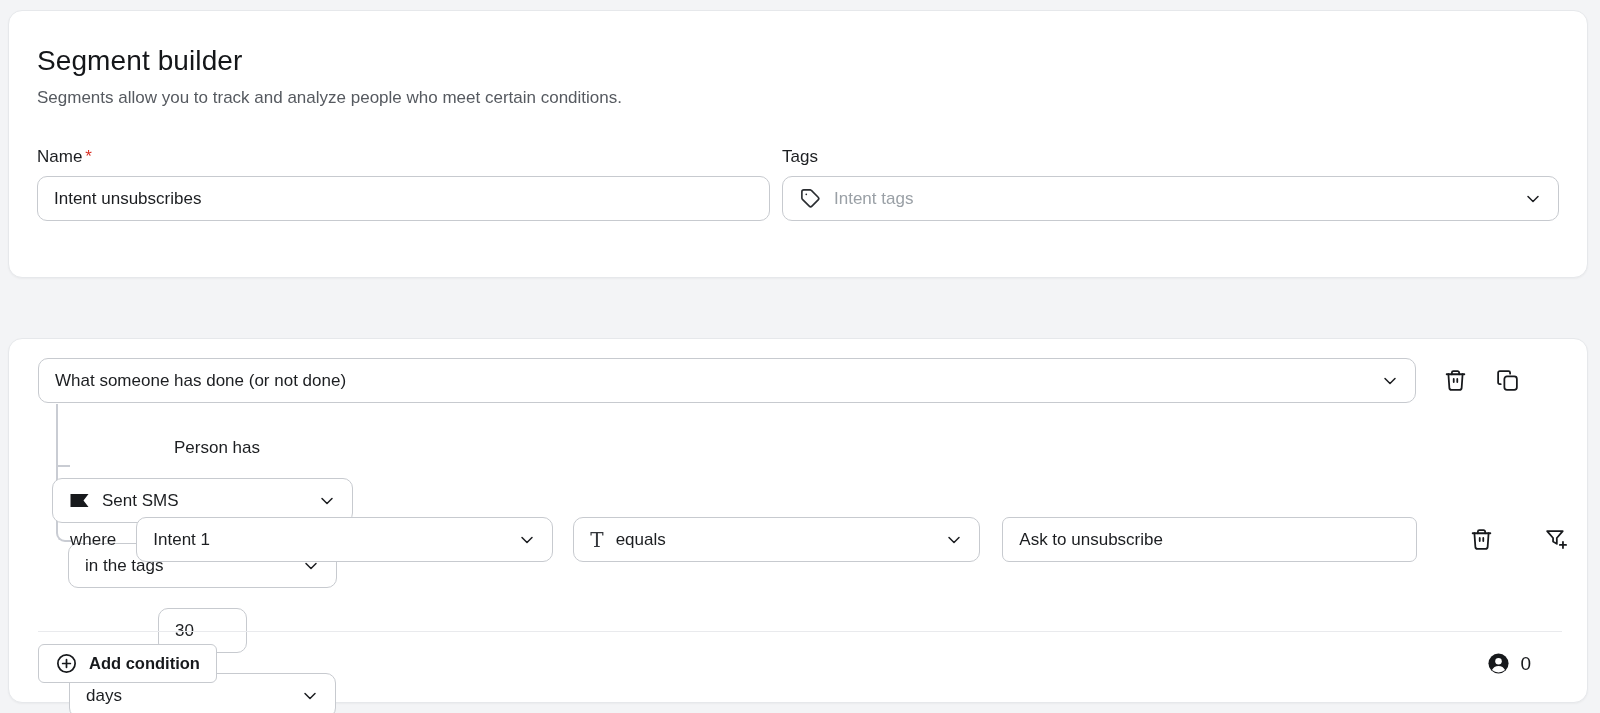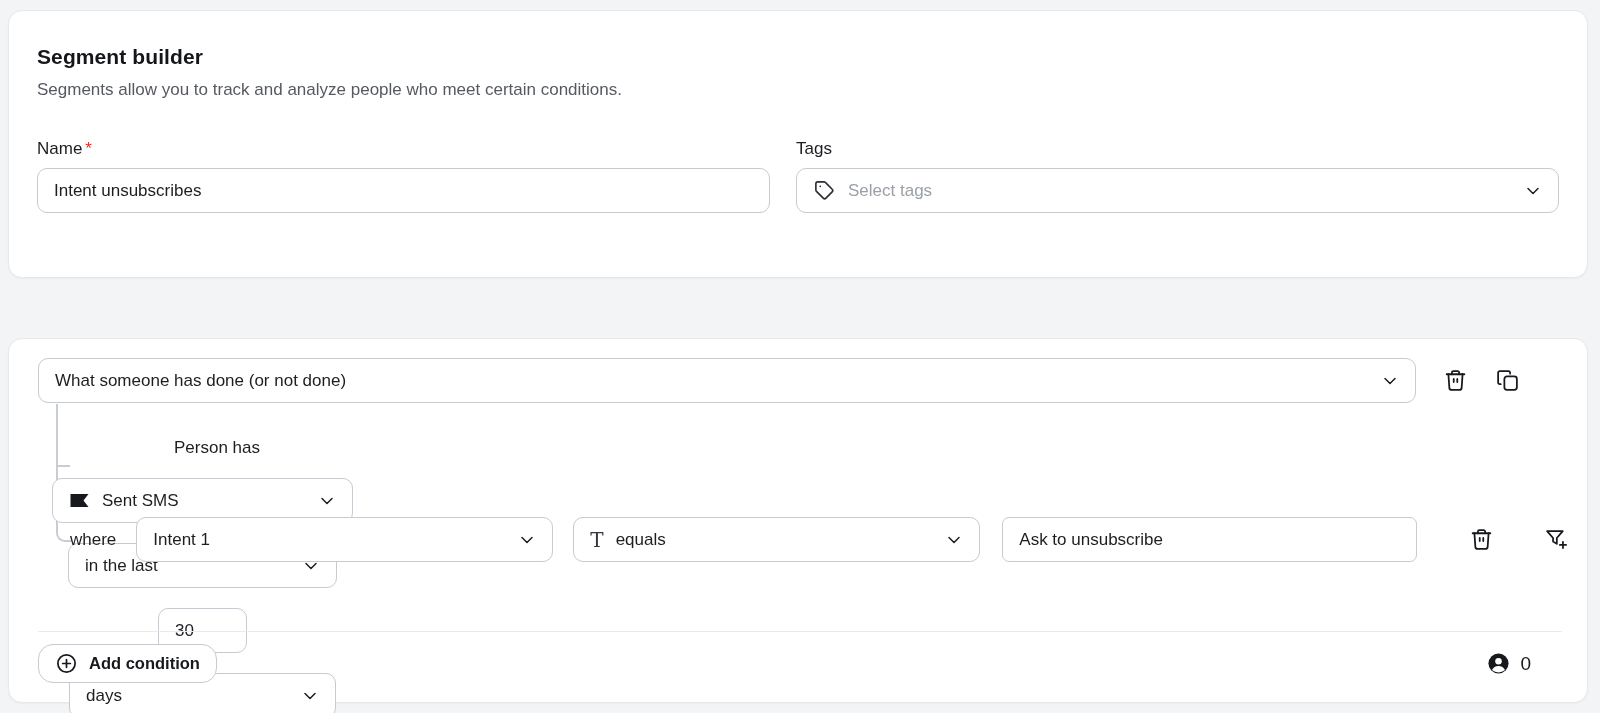--- a/index.html
+++ b/index.html
@@ -14,24 +14,24 @@
     left: 8px;
     width: 1580px;
     background: #ffffff;
     border: 1px solid #e6e8eb;
     border-radius: 14px;
     box-shadow: 0 1px 2px rgba(20,22,26,0.04);
   }
   #header-card { top: 10px; height: 268px; padding: 34px 28px 0 28px; }
   #builder-card { top: 338px; height: 365px; }
 
-  .page-title { font-size: 21px; font-weight: 700; color: #141619; letter-spacing: .1px; }
+  .page-title { font-size: 28px; font-weight: 400; color: #141619; letter-spacing: .1px; }
   .page-subtitle { margin-top: 11px; font-size: 17px; color: #565a60; }
 
-  .form-row { display: flex; margin-top: 39px; gap: 26px; align-items: center; }
+  .form-row { display: flex; margin-top: 39px; gap: 12px; align-items: center; }
   .field { display: flex; flex-direction: column; }
   .field-name { width: 733px; }
   .field-tags { flex: 1; }
   .field-label { font-size: 17px; color: #1c1e21; margin-bottom: 9px; }
   .req { color: #d93025; margin-left: 3px; }
 
   .text-input {
     height: 45px; width: 100%;
     border: 1px solid #c7cacf; border-radius: 10px;
     padding: 0 16px; font-size: 17px; color: #1c1e21;
@@ -90,21 +90,21 @@
     position: absolute; left: 48px; top: 126px;
     width: 13px; border-top: 2px solid #c9ccd3;
   }
 
   .divider { position: absolute; left: 29px; top: 292px; width: 1524px; border-top: 1px solid #e9eaed; }
 
   #footer-row { position: absolute; top: 305px; left: 29px; right: 28px; display: flex; align-items: center; justify-content: space-between; }
   .add-btn {
     display: inline-flex; align-items: center; gap: 11px;
     height: 39px; padding: 0 16px;
-    background: #fff; border: 1px solid #c7cacf; border-radius: 15px;
+    background: #fff; border: 1px solid #c7cacf; border-radius: 6px;
     font-size: 16.5px; font-weight: 700; color: #17191c; cursor: pointer;
     font-family: "Liberation Sans", "DejaVu Sans", sans-serif;
   }
   .count-wrap { display: flex; align-items: center; gap: 10px; margin-right: 28px; }
   .count-num { font-size: 19px; color: #17191c; }
 
   svg { display: block; }
 </style>
 </head>
 <body>
@@ -123,21 +123,21 @@
 
     <div class="field field-tags">
       <div class="field-label">Tags</div>
       <div class="selectbox">
         <span class="sel-icon">
           <svg width="23" height="23" viewBox="0 0 24 24" fill="none" stroke="#2a2d31" stroke-width="1.7" stroke-linejoin="round">
             <path d="M12.9 3.6 20 10.7a2 2 0 0 1 0 2.8l-6.5 6.5a2 2 0 0 1-2.8 0L3.6 12.9A2 2 0 0 1 3 11.5V5a2 2 0 0 1 2-2h6.5a2 2 0 0 1 1.4.6z"></path>
             <circle cx="7.6" cy="7.6" r="0.9" fill="#2a2d31" stroke="none"></circle>
           </svg>
         </span>
-        <span class="placeholder">Select tags</span>
+        <span class="placeholder">Intent tags</span>
         <span class="chev">
           <svg width="20" height="20" viewBox="0 0 24 24" fill="none" stroke="#1c1e21" stroke-width="1.8" stroke-linecap="round" stroke-linejoin="round">
               <polyline points="6 9 12 15 18 9"></polyline>
             </svg>
         </span>
       </div>
     </div>
   </div>
 </div>
 
@@ -185,21 +185,21 @@
           </svg>
       </span>
       <span>Sent SMS</span>
       <span class="chev">
         <svg width="20" height="20" viewBox="0 0 24 24" fill="none" stroke="#1c1e21" stroke-width="1.8" stroke-linecap="round" stroke-linejoin="round">
             <polyline points="6 9 12 15 18 9"></polyline>
           </svg>
       </span>
     </div>
     <div class="selectbox w-window">
-      <span>in the last</span>
+      <span>in the tags</span>
       <span class="chev">
         <svg width="20" height="20" viewBox="0 0 24 24" fill="none" stroke="#1c1e21" stroke-width="1.8" stroke-linecap="round" stroke-linejoin="round">
             <polyline points="6 9 12 15 18 9"></polyline>
           </svg>
       </span>
     </div>
     <input class="text-input w-amount" type="text" value="30" style="">
     <div class="selectbox w-unit">
       <span>days</span>
       <span class="chev">

